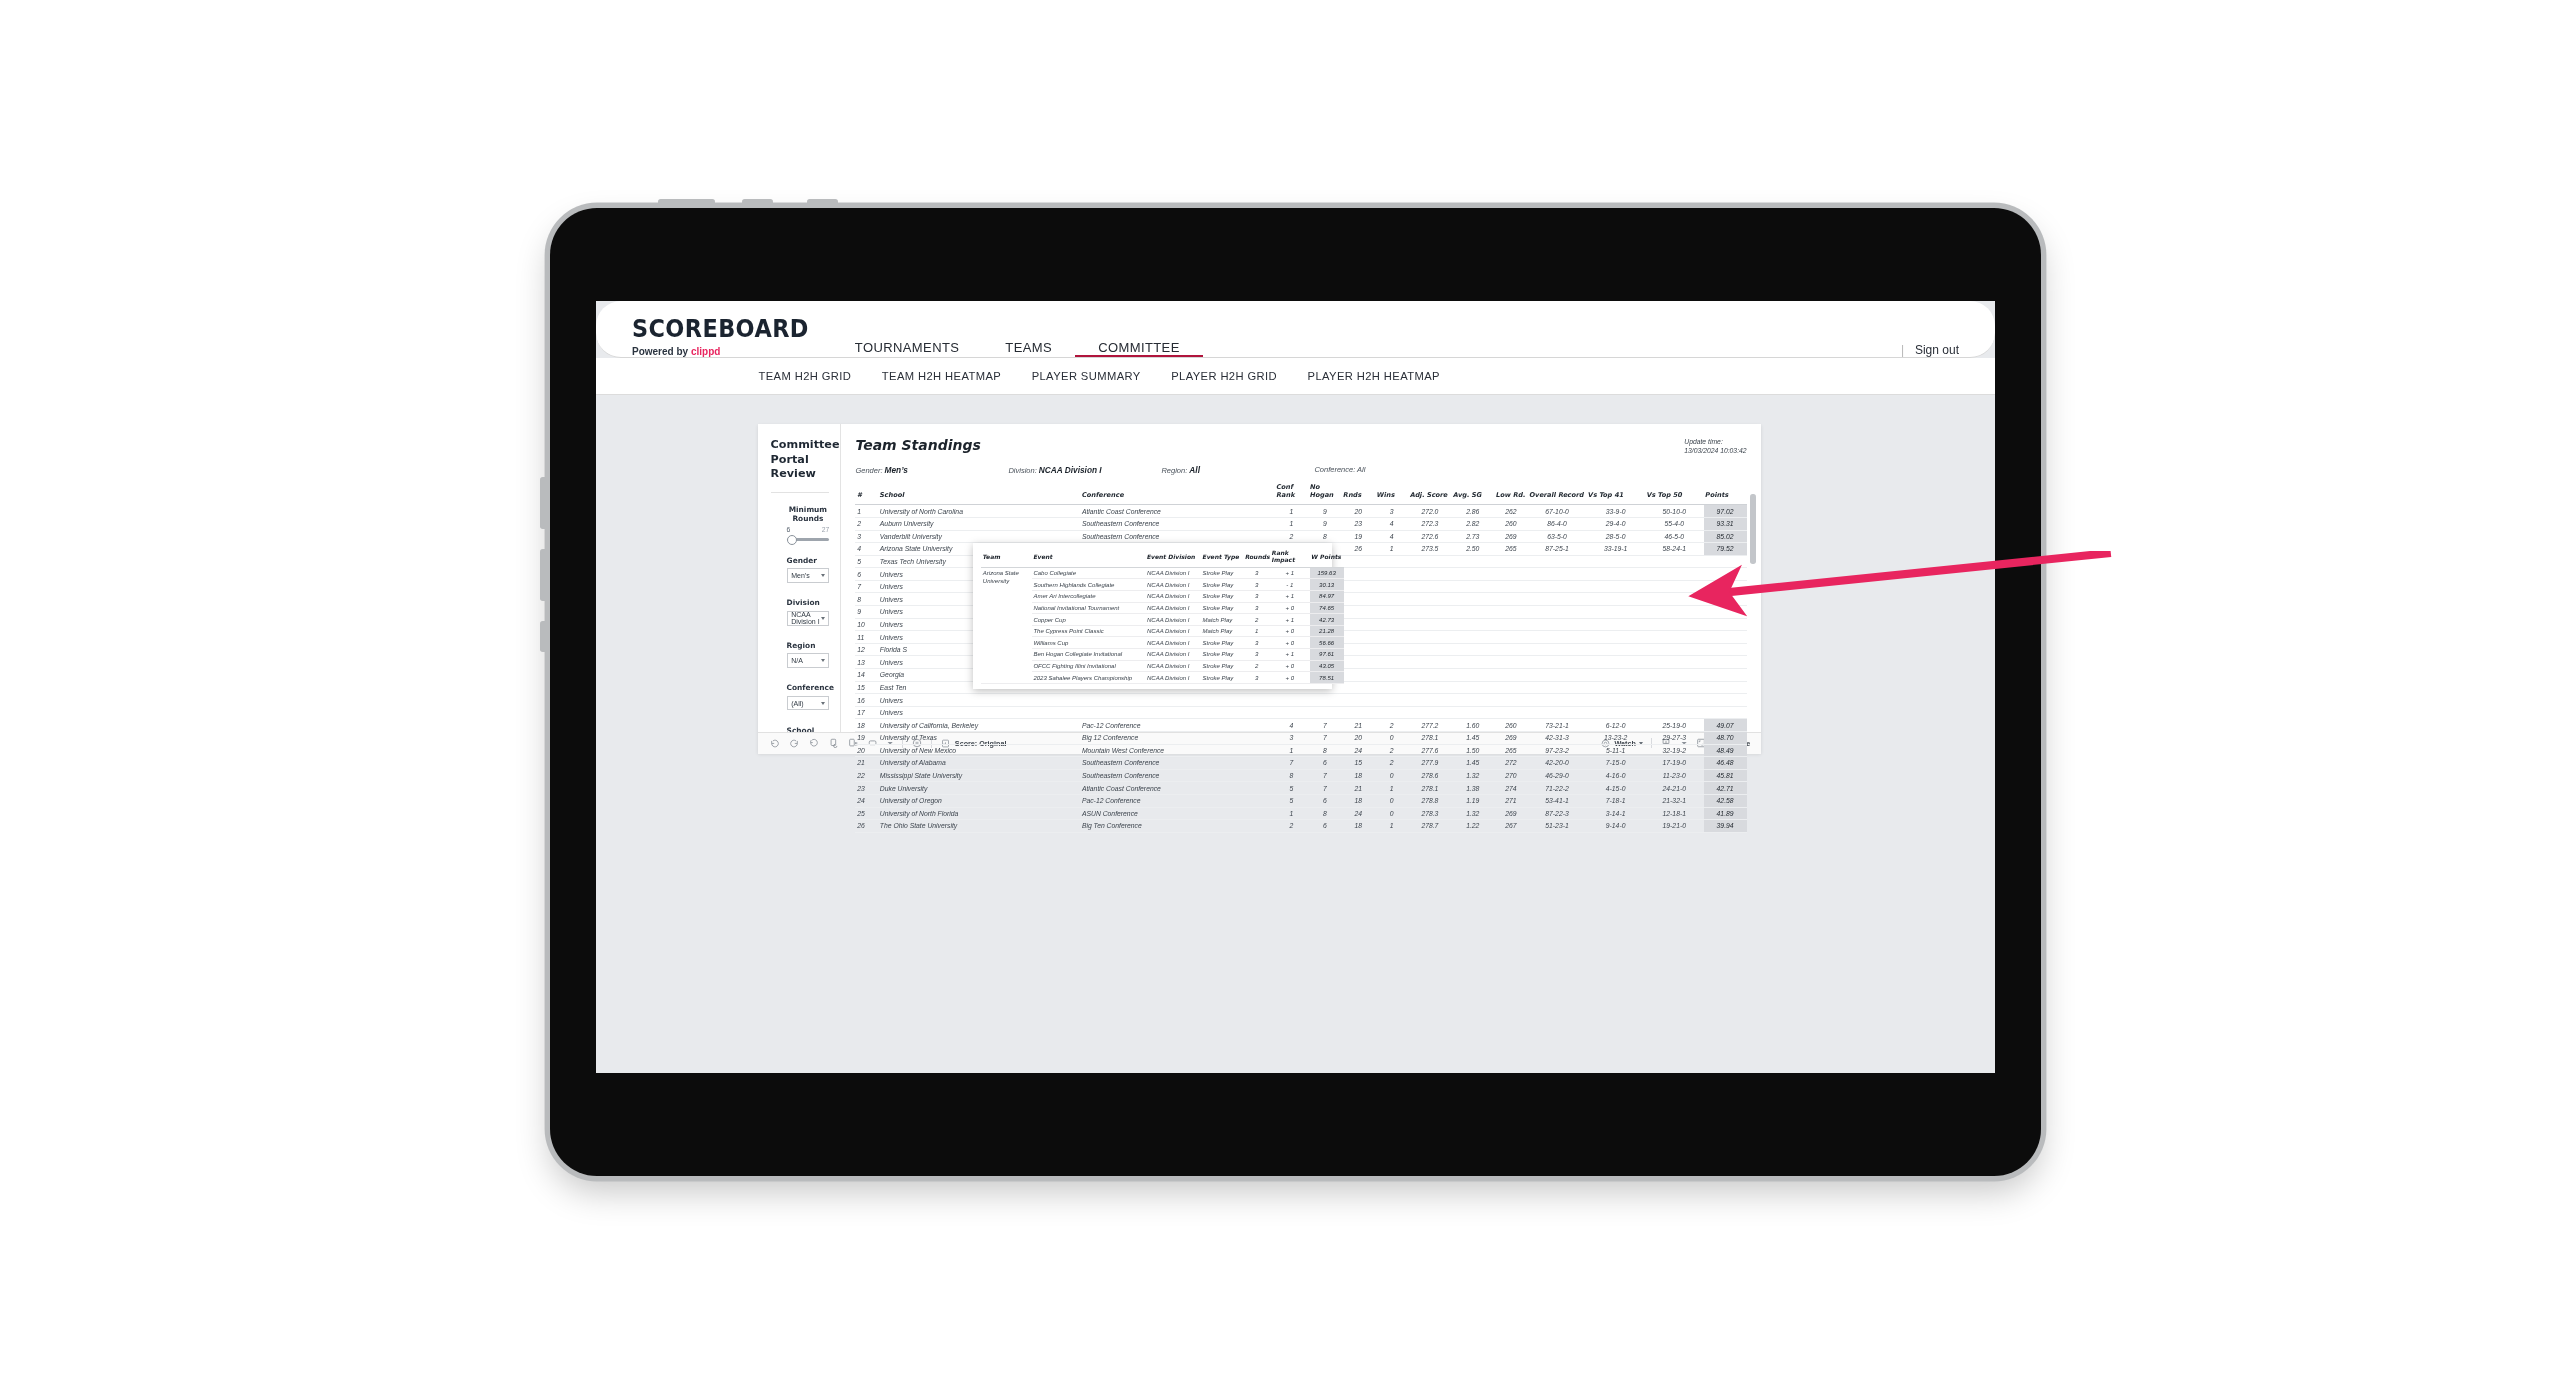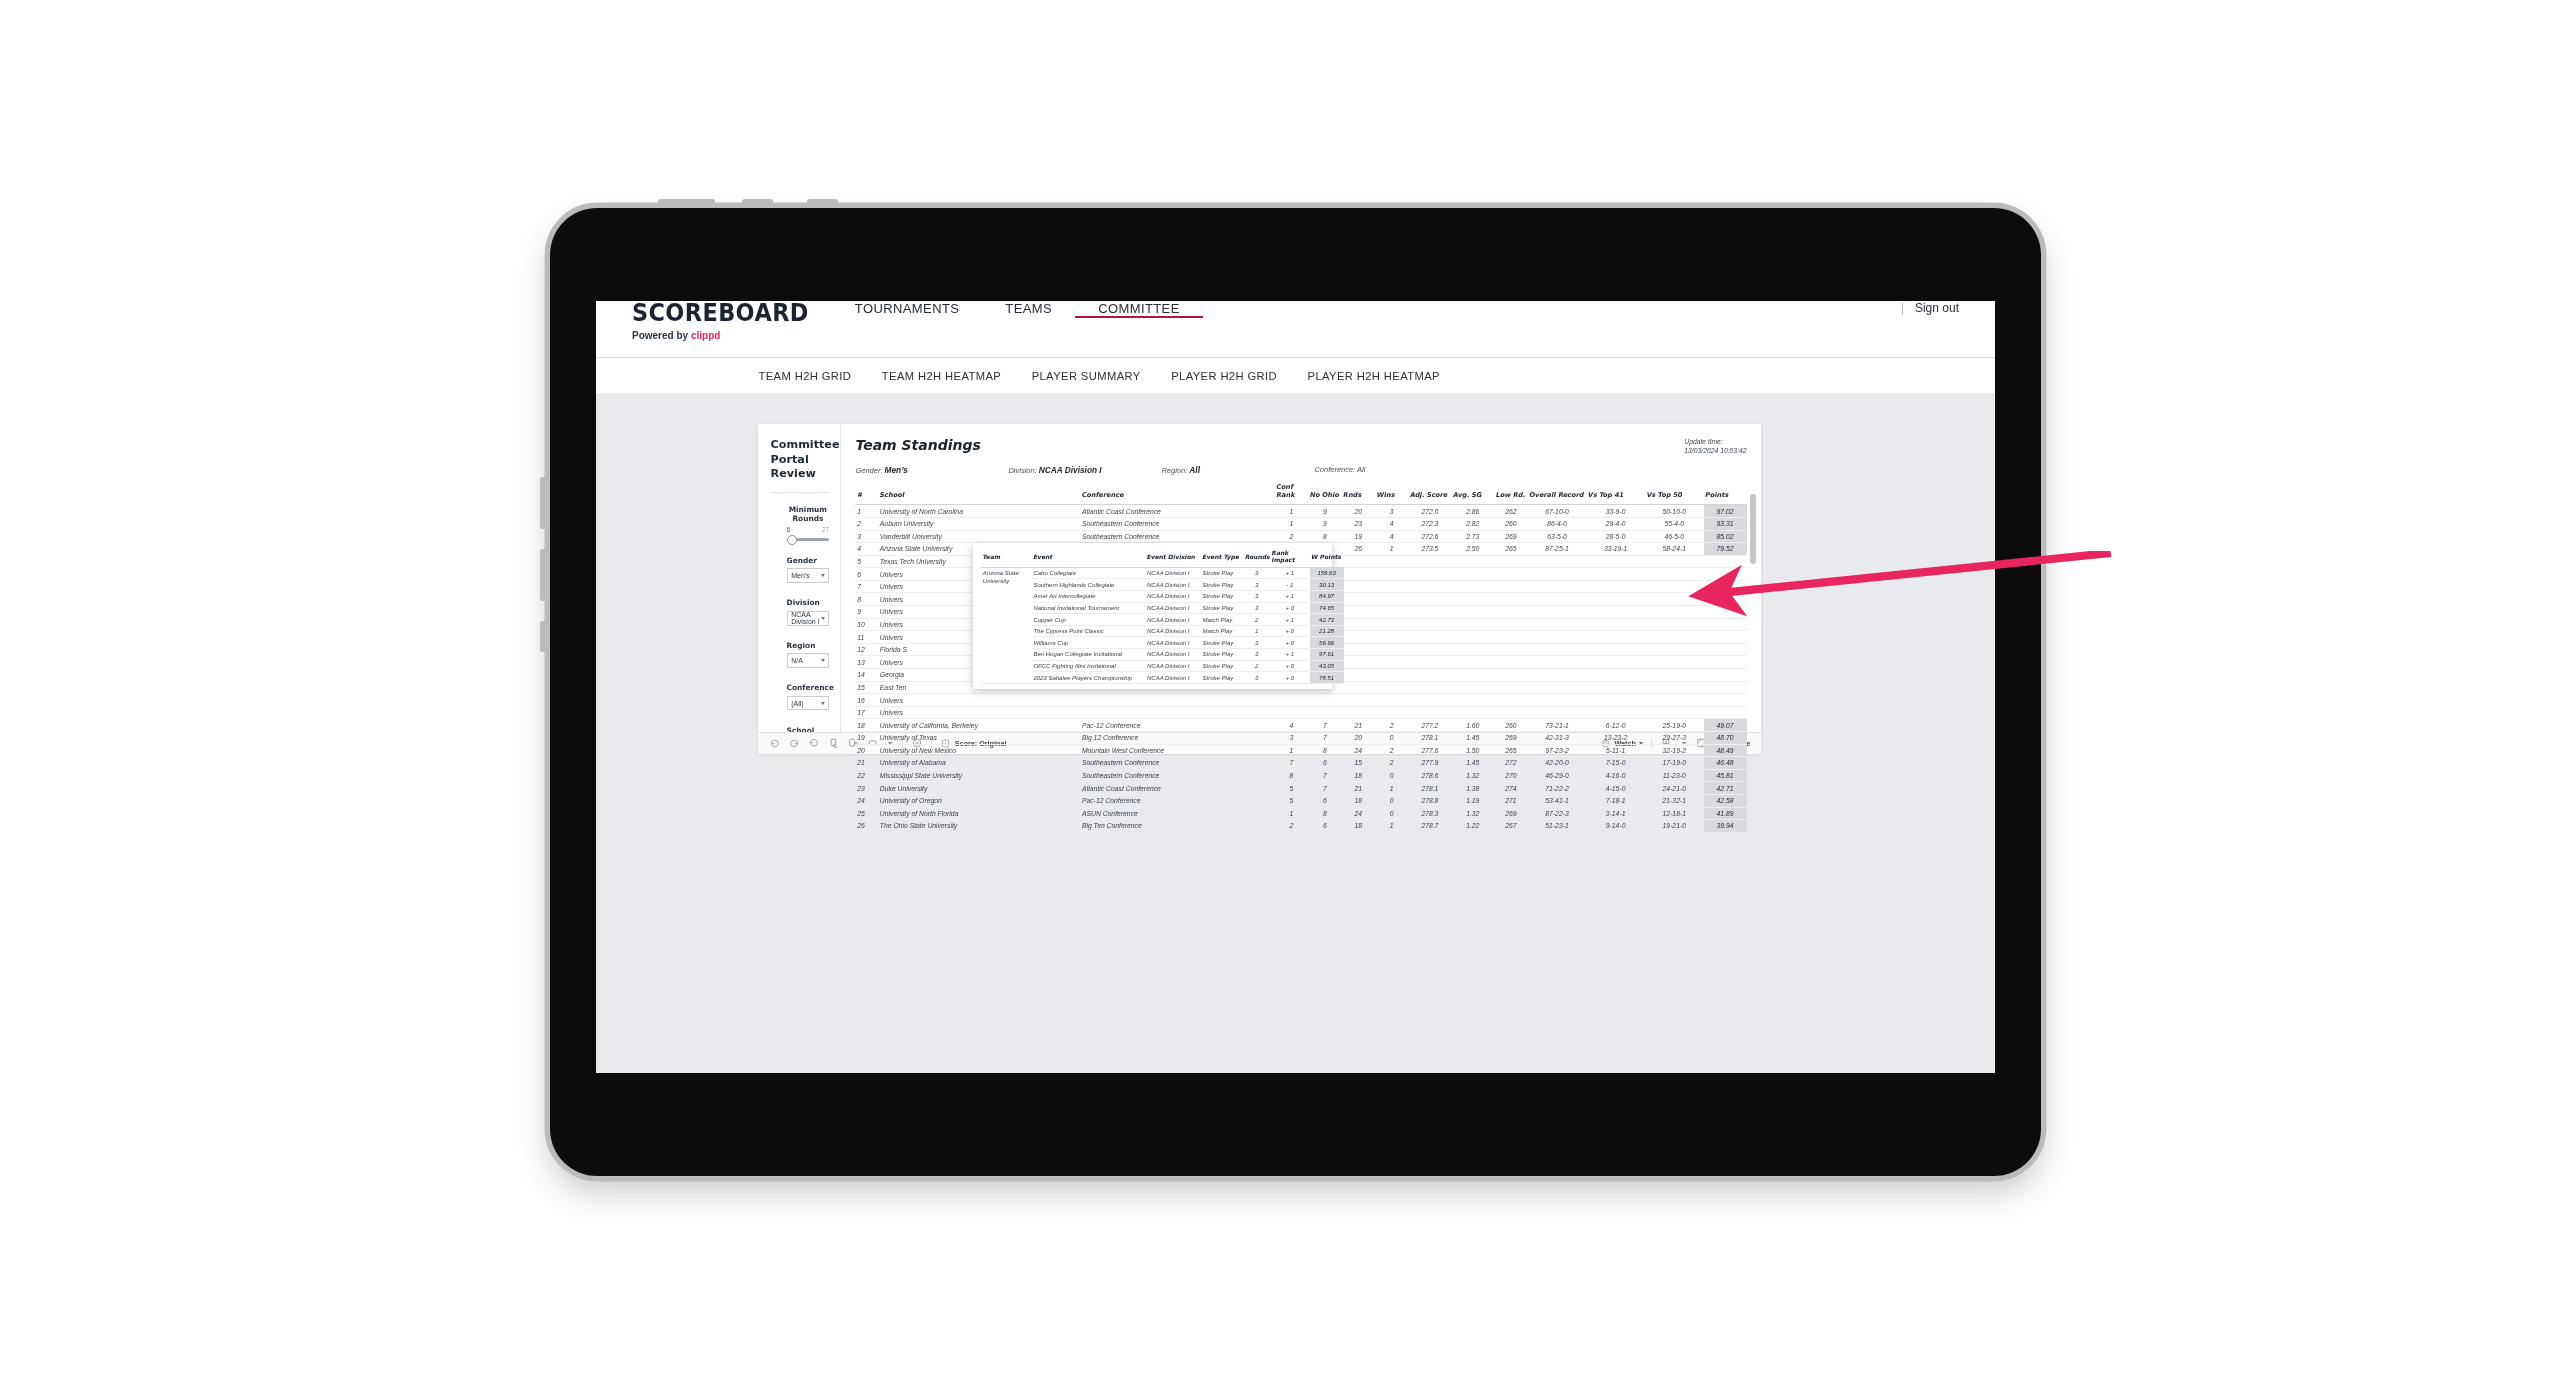--- a/index.html
+++ b/index.html
@@ -62,21 +62,22 @@
     overflow: hidden;
   }
 
   
   #appbar {
     position: relative;
     height: 56px;
     background: #ffffff;
     border-bottom: 0.9px solid #d6d6d6;
     display: flex;
-    align-items: flex-start;
+    align-items: flex-end;
+    border-radius: 25px;
   }
   #brand {
     display: flex;
     flex-direction: column;
     justify-content: center;
     padding: 0 23px 0 36px;
   }
   #brand .bname {
     font-size: 22.4px;
     font-weight: 700;
@@ -520,21 +521,21 @@
                 <div class="sf"><span>Conference:</span> <span>All</span></div>
               </div>
 
               <table class="std">
                 <thead>
                   <tr>
                     <th class="c-num">#</th>
                     <th class="c-school">School</th>
                     <th class="c-conf">Conference</th>
                     <th class="c-s">Conf Rank</th>
-                    <th class="c-s">No Ohio</th>
+                    <th class="c-s">No Hogan</th>
                     <th class="c-s">Rnds</th>
                     <th class="c-s">Wins</th>
                     <th class="c-m">Adj. Score</th>
                     <th class="c-m">Avg. SG</th>
                     <th class="c-s">Low Rd.</th>
                     <th class="c-rec">Overall Record</th>
                     <th class="c-rec">Vs Top 41</th>
                     <th class="c-rec">Vs Top 50</th>
                     <th class="c-pts">Points</th>
                   </tr>

